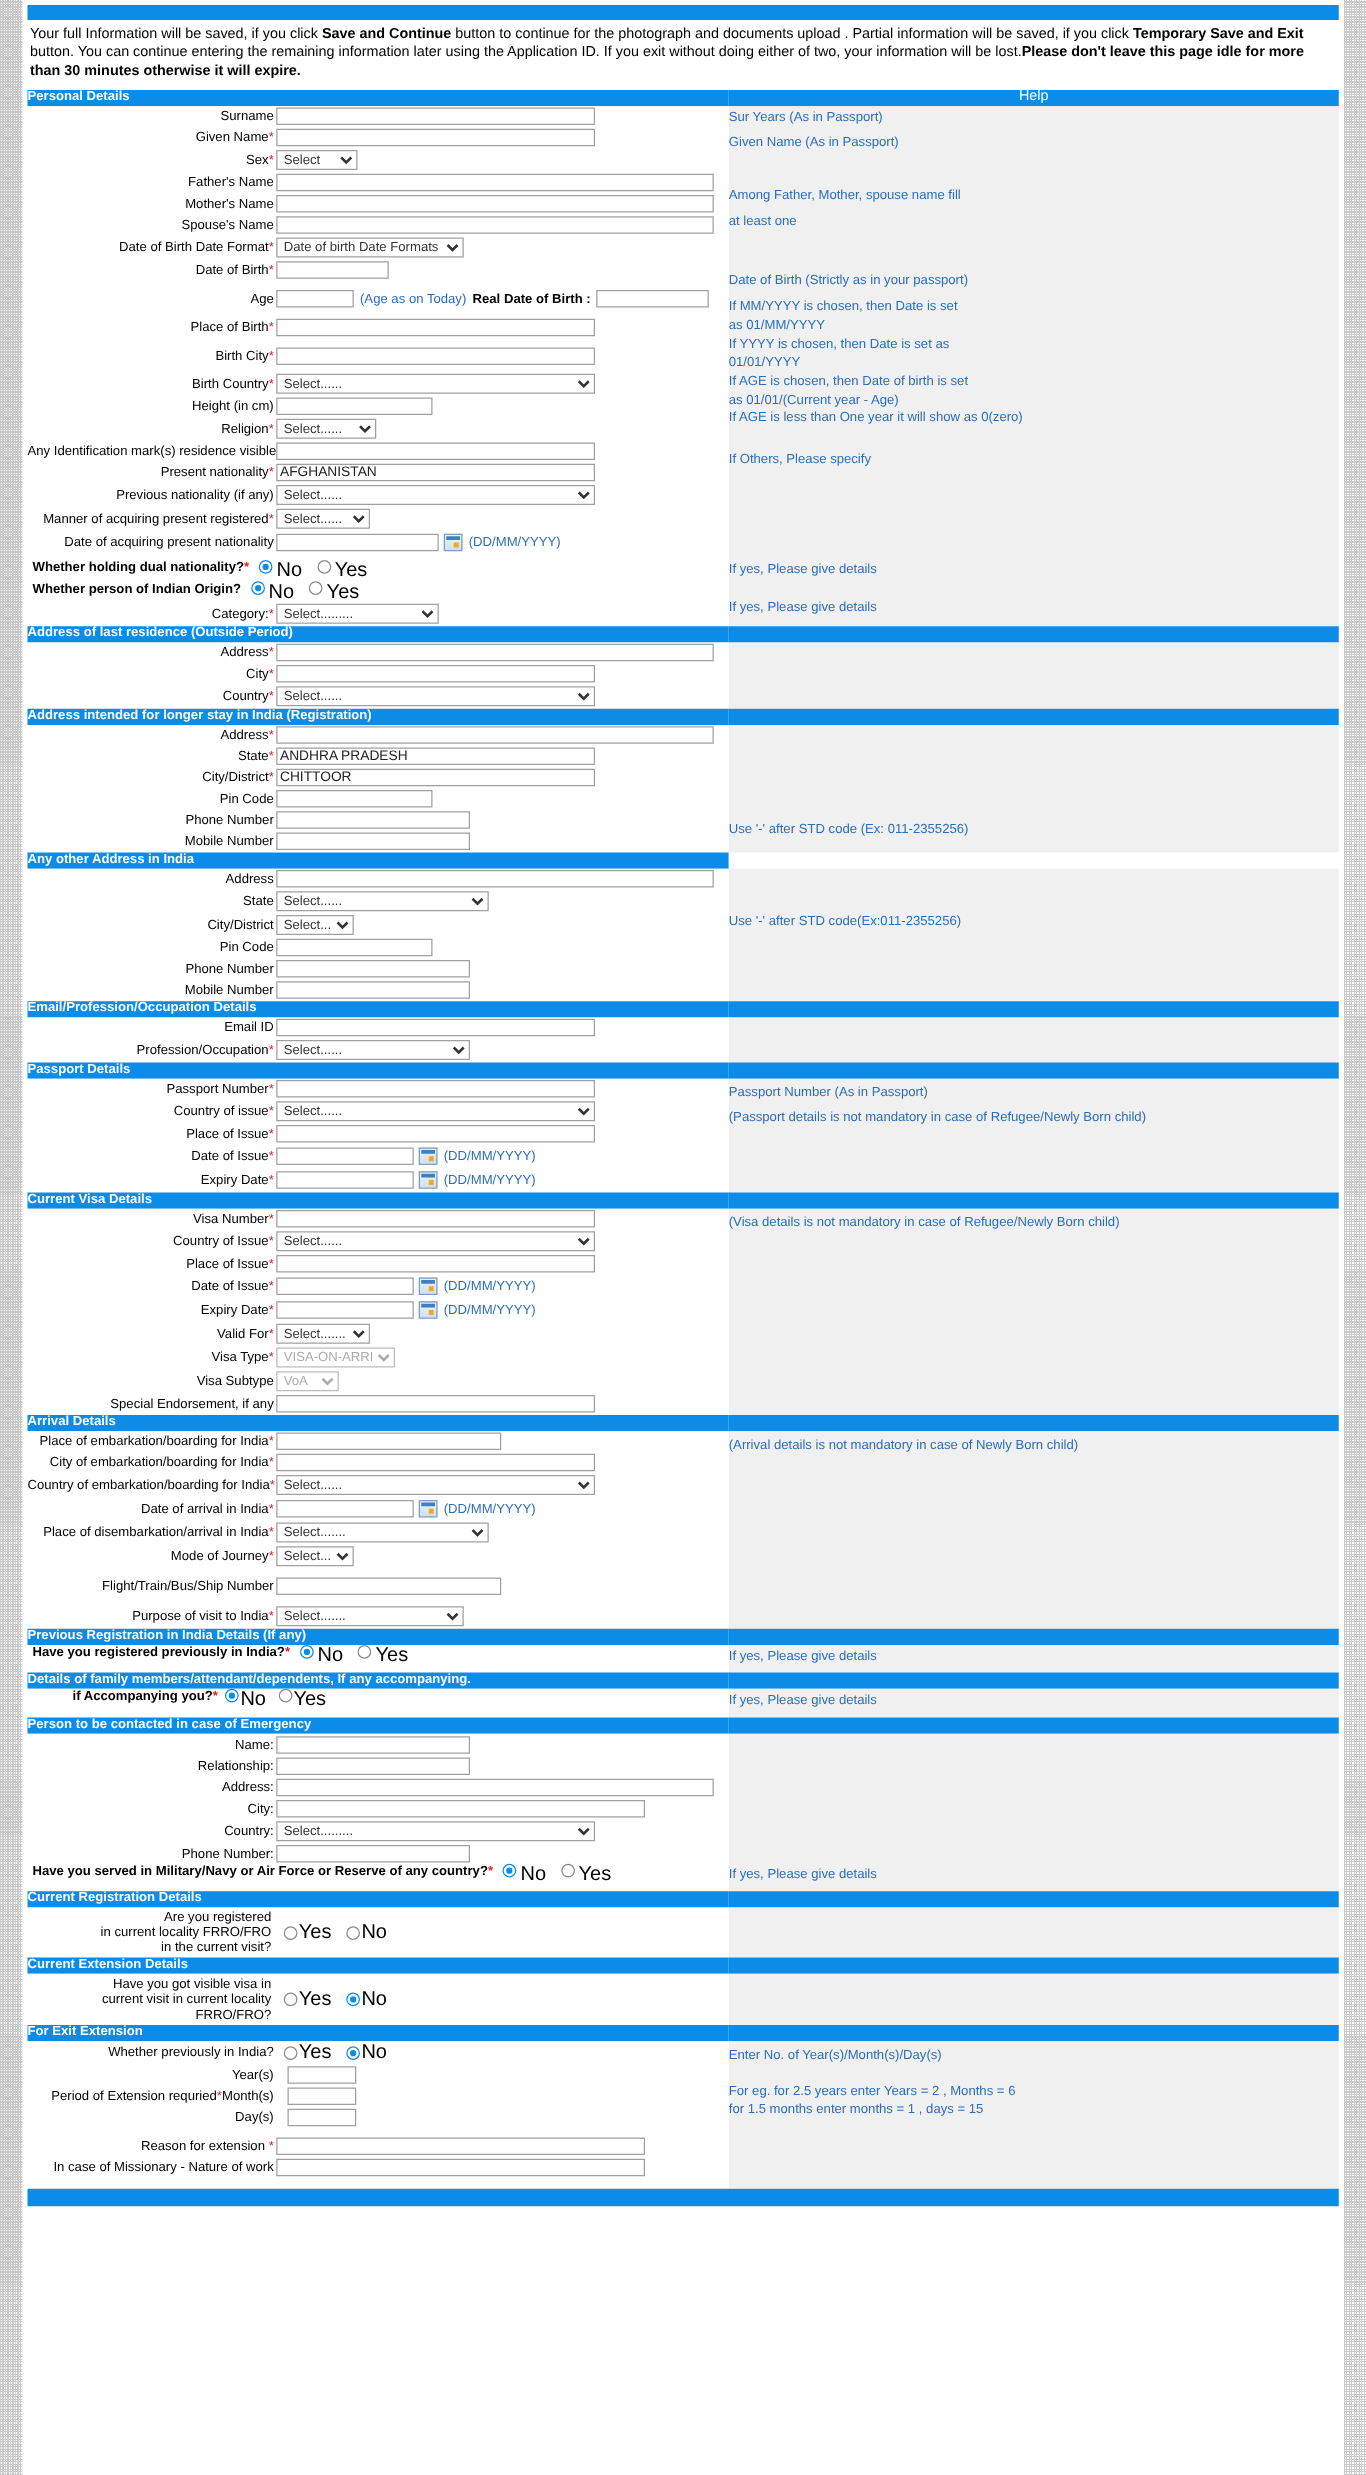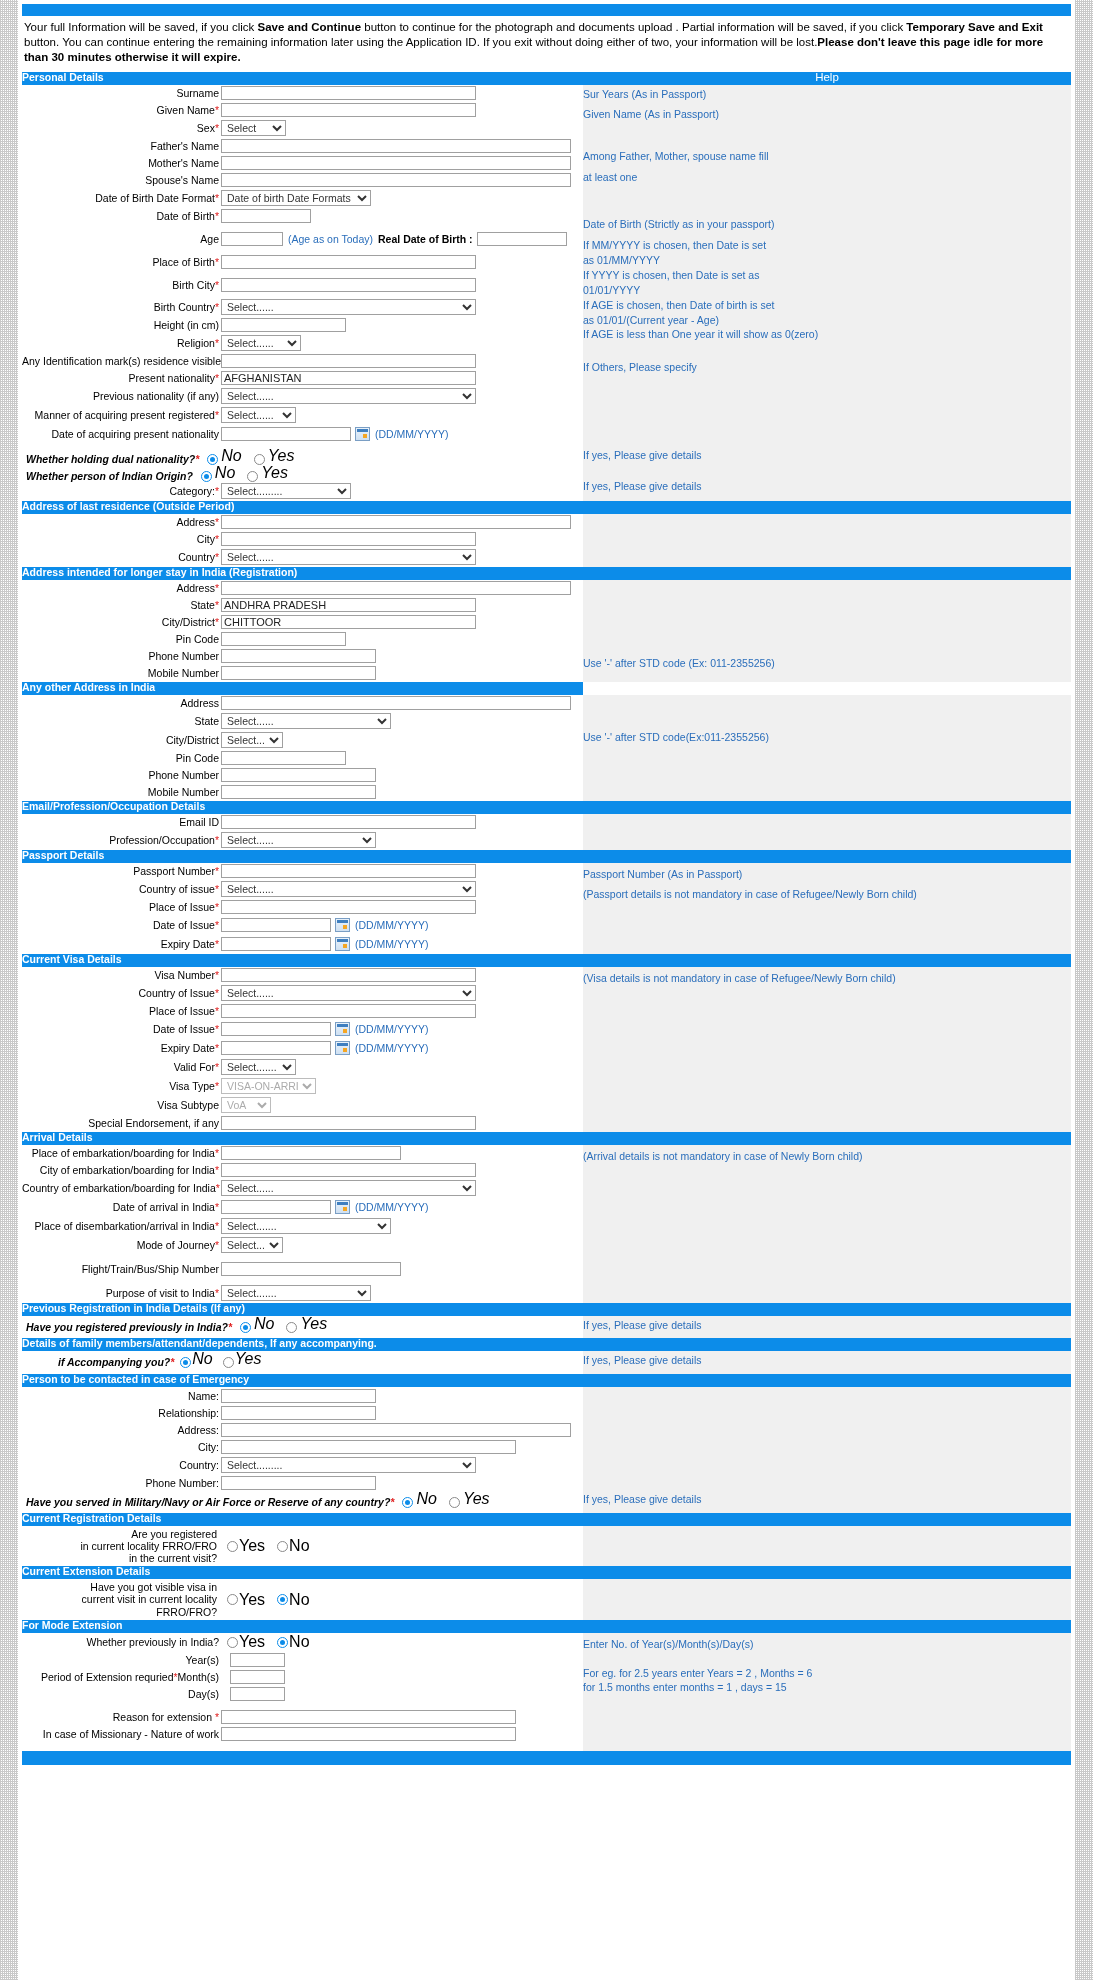--- a/index.html
+++ b/index.html
@@ -183,23 +183,22 @@
   .cal::after {
     content: "";
     position: absolute;
     right: 2px; bottom: 2px;
     width: 4px; height: 4px;
     background: #f5a623;
   }
 
   .radiowrap {
     display: flex;
-    align-items: flex-end;
+    align-items: flex-start;
     font-size: 10.5px;
-    font-style: italic;
   }
   .radiowrap .qlabel {
     font-weight: bold;
     font-size: 10.5px;
     white-space: nowrap;
   }
   .radiowrap .qlabel .req { color: #e02020; font-weight: bold; }
   .rd {
     display: inline-block;
     width: 11px; height: 11px;
@@ -787,21 +786,21 @@
             <span class="rd" style="margin-left:6px;margin-right:1px"></span>
                 <span class="rdlbl">Yes</span>
             <span class="rd on" style="margin-left:8px;margin-right:1px"></span>
                 <span class="rdlbl">No</span>
           </div>
         </td>
         <td class="helpcell"></td>
       </tr>
 
       <tr>
-        <td class="sechead">For Mode Extension</td>
+        <td class="sechead">For Exit Extension</td>
         <td class="sechead blank"></td>
       </tr>
       <tr>
         <td class="leftcell">
           <div class="row tall" style="padding-left:0">
             <div class="lbl"><span>Whether previously in India?</span></div>
             <span class="rd" style="margin-left:6px;margin-right:1px"></span>
                 <span class="rdlbl">Yes</span>
             <span class="rd on" style="margin-left:8px;margin-right:1px"></span>
                 <span class="rdlbl">No</span>

